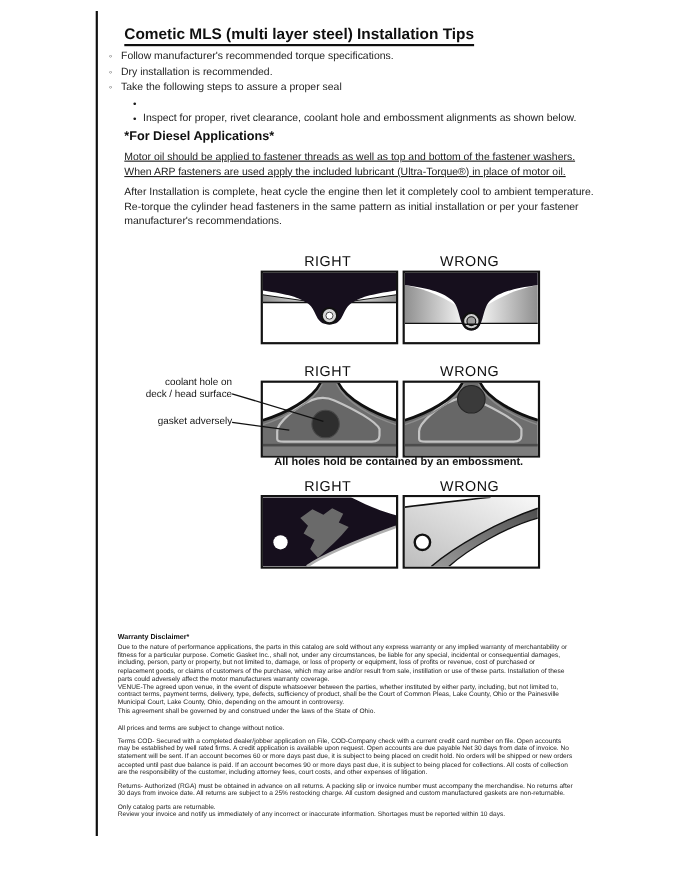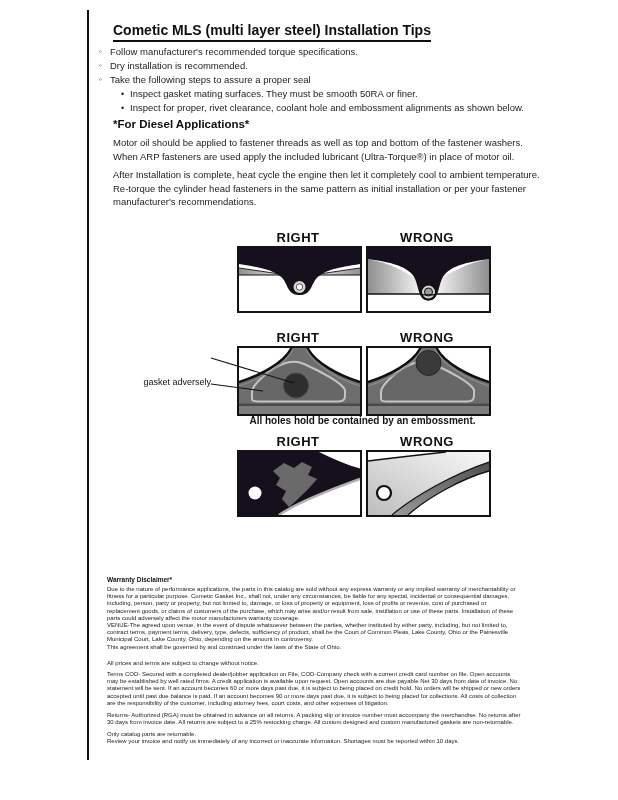--- a/index.html
+++ b/index.html
@@ -9,21 +9,21 @@
   .abs{position:absolute;}
   .title{left:113px;top:22px;font-size:14px;font-weight:bold;color:#0f0f0f;
          border-bottom:2px solid #0f0f0f;padding-bottom:2px;display:inline-block;}
   .bullets{left:99px;top:45px;width:440px;font-size:9.5px;line-height:14px;}
   .b-row{display:flex;}
   .b-mark{width:11px;flex:0 0 11px;font-size:8px;line-height:14px;}
   .sb-row{display:flex;padding-left:22px;}
   .sb-mark{width:9px;flex:0 0 9px;font-size:9px;line-height:14px;}
   .h2{left:113px;top:118px;font-size:11.5px;font-weight:bold;color:#0f0f0f;}
   .para{left:113px;width:432px;font-size:9.5px;line-height:13.5px;}
-  .dg-label{font-size:13px;font-weight:bold;color:#0f0f0f;text-align:center;width:122px;letter-spacing:.5px;}
+  .dg-label{font-size:13px;font-weight:normal;color:#0f0f0f;text-align:center;width:122px;letter-spacing:.5px;}
   .dg-box{border:2px solid #131313;background:#fff;overflow:hidden;}
   .dg-box svg{display:block;}
   .cap{font-size:10px;font-weight:600;color:#141414;}
   .side-label{font-size:9px;line-height:10.5px;text-align:right;color:#141414;width:112px;}
   .warr{left:107px;width:414px;font-size:6px;line-height:7.2px;color:#222;}
   .warr-h{font-size:6.5px;font-weight:bold;color:#111;}
   .footer-code{font-size:15px;color:#2f2f2f;letter-spacing:.3px;}
   .leader{pointer-events:none;}
 </style>
 </head>
@@ -42,30 +42,29 @@
     <div class="b-row">
       <span class="b-mark">◦</span>
       <span>Dry installation is recommended.</span>
     </div>
     <div class="b-row">
       <span class="b-mark">◦</span>
       <span>Take the following steps to assure a proper seal</span>
     </div>
     <div class="sb-row">
       <span class="sb-mark">•</span>
-      <span>Inspect gasket mating surfaces.  They must be smooth 50RA or finer.</span>
     </div>
     <div class="sb-row">
       <span class="sb-mark">•</span>
       <span>Inspect for proper, rivet clearance, coolant hole and embossment alignments as shown below.</span>
     </div>
   </div>
 
   <div class="abs h2">*For Diesel Applications*</div>
-  <div class="abs para" style="top:136px;">Motor oil should be applied to fastener threads as well as top and bottom of the fastener washers. When ARP fasteners are used apply the included lubricant (Ultra-Torque®) in place of motor oil.</div>
+  <div class="abs para" style="top:136px;text-decoration:underline;">Motor oil should be applied to fastener threads as well as top and bottom of the fastener washers. When ARP fasteners are used apply the included lubricant (Ultra-Torque®) in place of motor oil.</div>
   <div class="abs para" style="top:168px;">After Installation is complete, heat cycle the engine then let it completely cool to ambient temperature. Re-torque the cylinder head fasteners in the same pattern as initial installation or per your fastener manufacturer's recommendations.</div>
 
   <div class="abs dg-label" style="left:237px;top:230px;">RIGHT</div>
   <div class="abs dg-label" style="left:366px;top:230px;">WRONG</div>
 
   <div class="abs dg-box" style="left:237px;top:246px;width:121px;height:63px;">
     <svg width="121" height="63" viewBox="0 0 121 63">
       <defs>
         <linearGradient id="r1a" x1="0" y1="0" x2="1" y2="0">
           <stop offset="0" stop-color="#8f8f8f"></stop>
@@ -108,20 +107,24 @@
       <circle cx="60.5" cy="44" r="7.5" fill="#cfcfcf" stroke="#111" stroke-width="2"></circle>
       <circle cx="60.5" cy="44" r="4" fill="#9c9c9c" stroke="#111" stroke-width="1"></circle>
       <line x1="53" y1="46.8" x2="68" y2="46.8" stroke="#111" stroke-width="1.3"></line>
     </svg>
   </div>
 
 
   <div class="abs dg-label" style="left:237px;top:330px;">RIGHT</div>
   <div class="abs dg-label" style="left:366px;top:330px;">WRONG</div>
 
+  <div class="abs side-label" style="left:99px;top:342px;">
+    <div>coolant hole on</div>
+    <div>deck / head surface</div>
+  </div>
   <div class="abs side-label" style="left:99px;top:377px;">gasket adversely</div>
 
   <div class="abs dg-box" style="left:237px;top:346px;width:121px;height:66px;">
     <svg width="121" height="66" viewBox="0 0 121 66">
       <rect x="0" y="0" width="121" height="66" fill="#6e6e6e"></rect>
       <rect x="0" y="55.5" width="121" height="2.5" fill="#4b4b4b"></rect>
       <rect x="0" y="58" width="121" height="8" fill="#7d7d7d"></rect>
       <path d="M13,51 L13,44 C13,37 30,21 45,15.5 C52,13 58,13 65,16 C82,23.5 103,35 106,42 L106,48 C106,52 103,53.5 99,53.5 L19,53.5 C15,53.5 13,53 13,51 Z" fill="#676767" stroke="#c4c4c4" stroke-width="2"></path>
       <path d="M0,34 C20,28 45,15 52.5,0 L0,0 Z" fill="#ffffff"></path>
       <path d="M0,34 C20,28 45,15 52.5,0" stroke="#101010" stroke-width="2.5" fill="none"></path>

